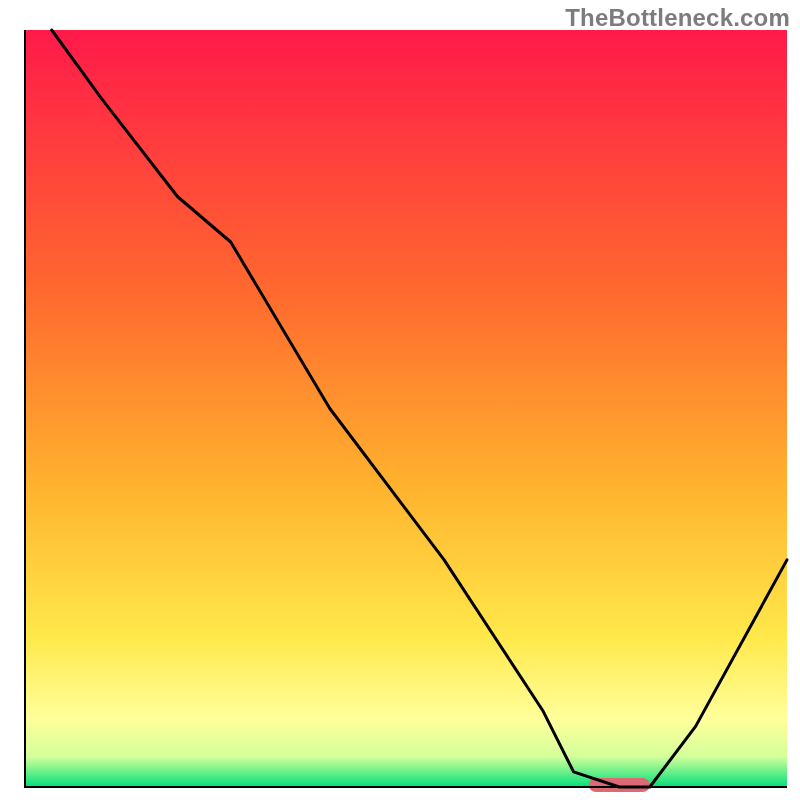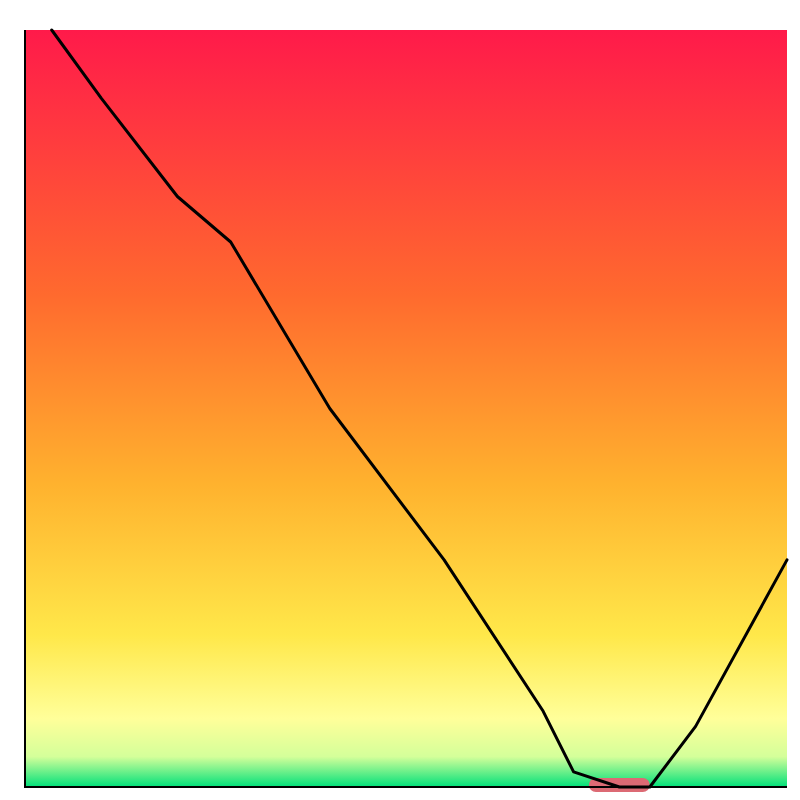--- a/index.html
+++ b/index.html
@@ -28,20 +28,21 @@
   svg {
     position: absolute;
     top: 0;
     left: 0;
   }
 </style>
 </head>
 <body>
 
 <div class="chart-container">
+  <div class="watermark">TheBottleneck.com</div>
   <svg id="chart-svg" width="800" height="800">
       <defs>
         <linearGradient id="bg-grad" x1="0" y1="0" x2="0" y2="1">
           <stop offset="0%" stop-color="#ff1a4a"></stop>
           <stop offset="35%" stop-color="#ff6a2e"></stop>
           <stop offset="60%" stop-color="#ffb22e"></stop>
           <stop offset="80%" stop-color="#ffe84a"></stop>
           <stop offset="91%" stop-color="#ffff9a"></stop>
           <stop offset="96%" stop-color="#d4ff9a"></stop>
           <stop offset="100%" stop-color="#00e07a"></stop>

